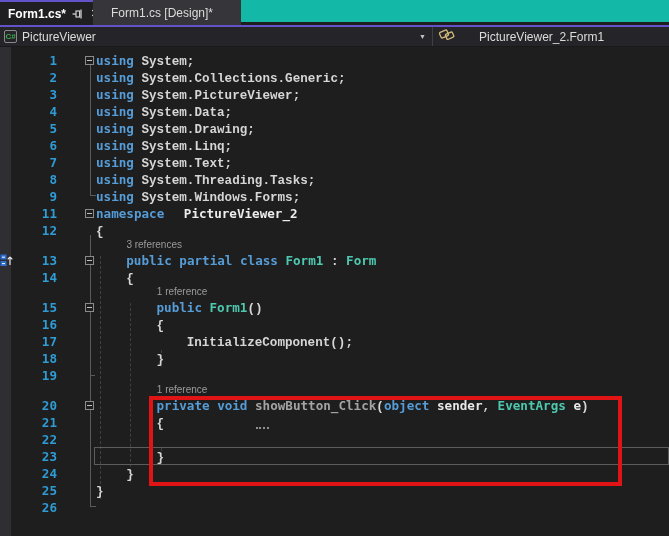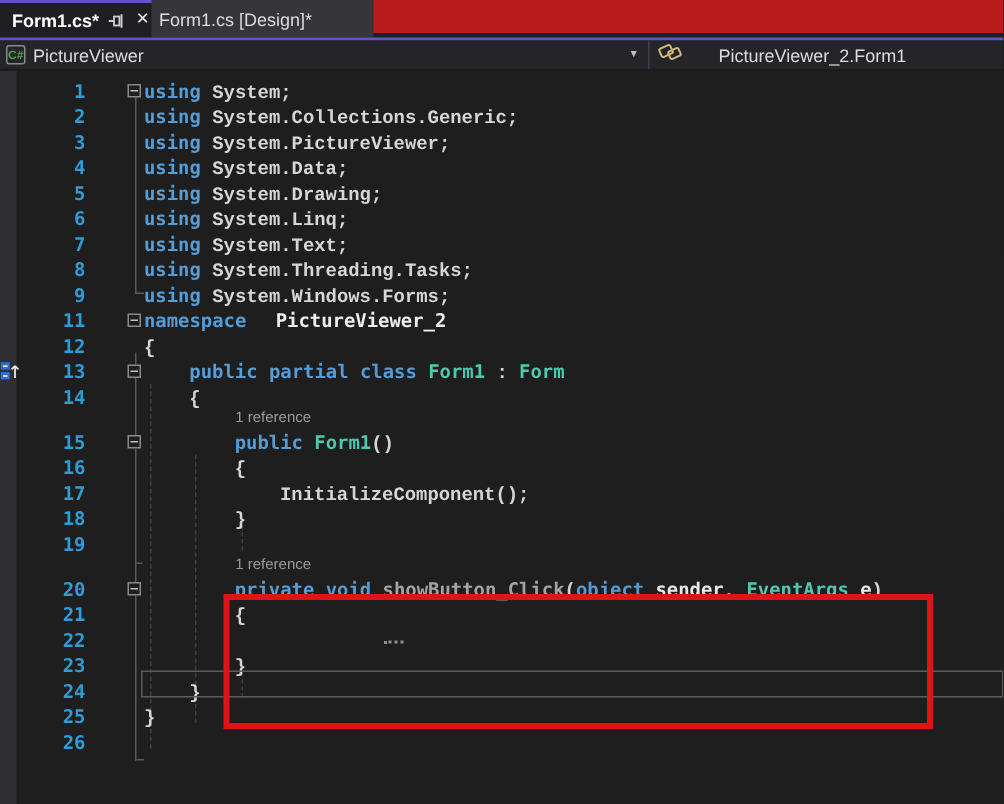--- a/index.html
+++ b/index.html
@@ -1,26 +1,26 @@
 <!DOCTYPE html>
 <html><head>
 <meta charset="utf-8">
 <style>
   * { margin:0; padding:0; box-sizing:border-box; }
   html,body { width:669px; height:536px; background:#1e1e1e; overflow:hidden;
               font-family:"Liberation Sans", sans-serif; }
   #stage { position:relative; width:669px; height:536px; }
 
   
-  #tabstrip { position:absolute; left:0; top:0; width:669px; height:22px; background:#b91c1c; }
+  #tabstrip { position:absolute; left:0; top:0; width:669px; height:22px; background:#14b8a6; }
   #tabstrip .accent-bottom { position:absolute; left:0; top:25px; width:669px; height:2px; background:#6254c8; }
   .tab { position:absolute; top:0; height:25px; display:flex; align-items:center; font-size:12px; color:#dcdcdc; cursor:default; }
   #tab-active { left:0; width:106px; background:#1f1f22; border-top:2px solid #6254c8; padding-left:8px; gap:4px; }
   #tab-active .tab-label { font-weight:bold; color:#ffffff; white-space:nowrap; }
-  #tab-inactive { left:101px; width:148px; background:#35353a; padding-left:5px;text-align:center; }
+  #tab-inactive { left:93px; width:148px; background:#35353a; padding-left:18px;text-align:center; }
   .tab-ico { width:14px; height:14px; display:flex; align-items:center; justify-content:center; flex:none; }
   .close-x { color:#e8e8e8; font-size:11px; line-height:11px; }
 
   
   #navbar { position:absolute; left:0; top:27px; width:669px; height:20px; background:#252529;
             border-bottom:1px solid #19191b; display:flex; align-items:center; }
   #nav-left { position:relative; width:432px; height:100%; display:flex; align-items:center; padding:0 6px 0 4px; }
   #nav-left .lbl { margin-left:5px; font-size:12px; color:#dcdcdc; }
   #nav-chevron { margin-left:auto; font-size:7px; color:#c0c0c0; }
   #nav-sep { width:1px; height:100%; background:#3f3f46; }
@@ -185,20 +185,21 @@
             <span class="foldbox"></span>
           </span>
           <span class="c"><span class="tk-k">namespace</span><span class="tk-p"> </span><span class="tk-n">PictureViewer_2</span></span>
         </div>
         <div class="ln">
           <span class="g"></span>
           <span class="n">12</span>
           <span class="f"></span>
           <span class="c"><span class="tk-p">{</span></span>
         </div>
+        <div class="lens" style="padding-left: 126.4px;">3 references</div>
         <div class="ln">
           <span class="g">
             <span class="inh-ico"><svg width="13" height="13" viewBox="0 0 13 13">
                 <rect x="0.5" y="0.5" width="6" height="5" fill="#2f6fd0"></rect>
                 <rect x="0.5" y="7" width="6" height="5" fill="#2f6fd0"></rect>
                 <path d="M2 3.2 h3 M2 9.6 h3" stroke="#ffffff" stroke-width="1"></path>
                 <path d="M10 11 V3 M10 3 l-2.3 2.3 M10 3 l2.3 2.3" stroke="#e8e8e8" stroke-width="1.2" fill="none"></path>
               </svg></span>
           </span>
           <span class="n">13</span>

